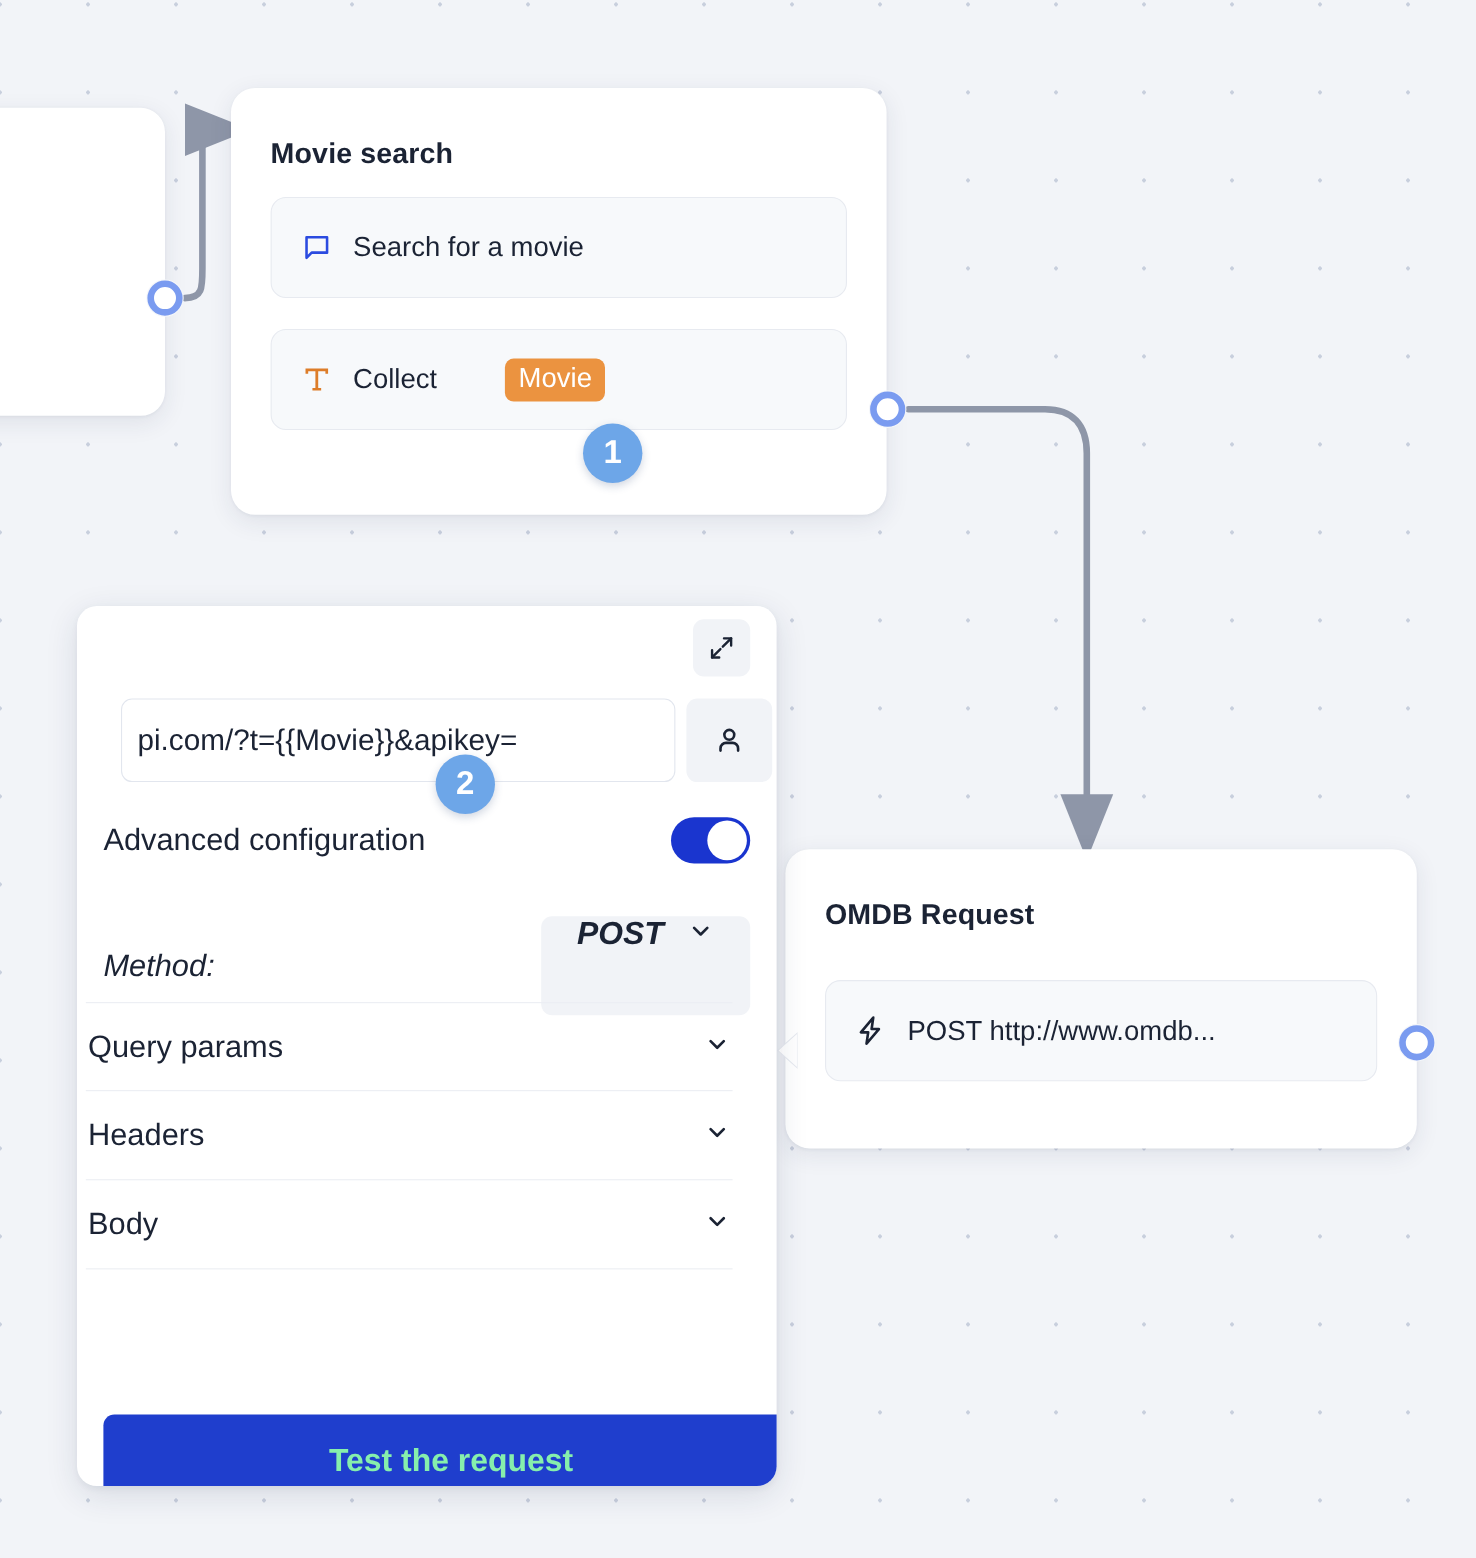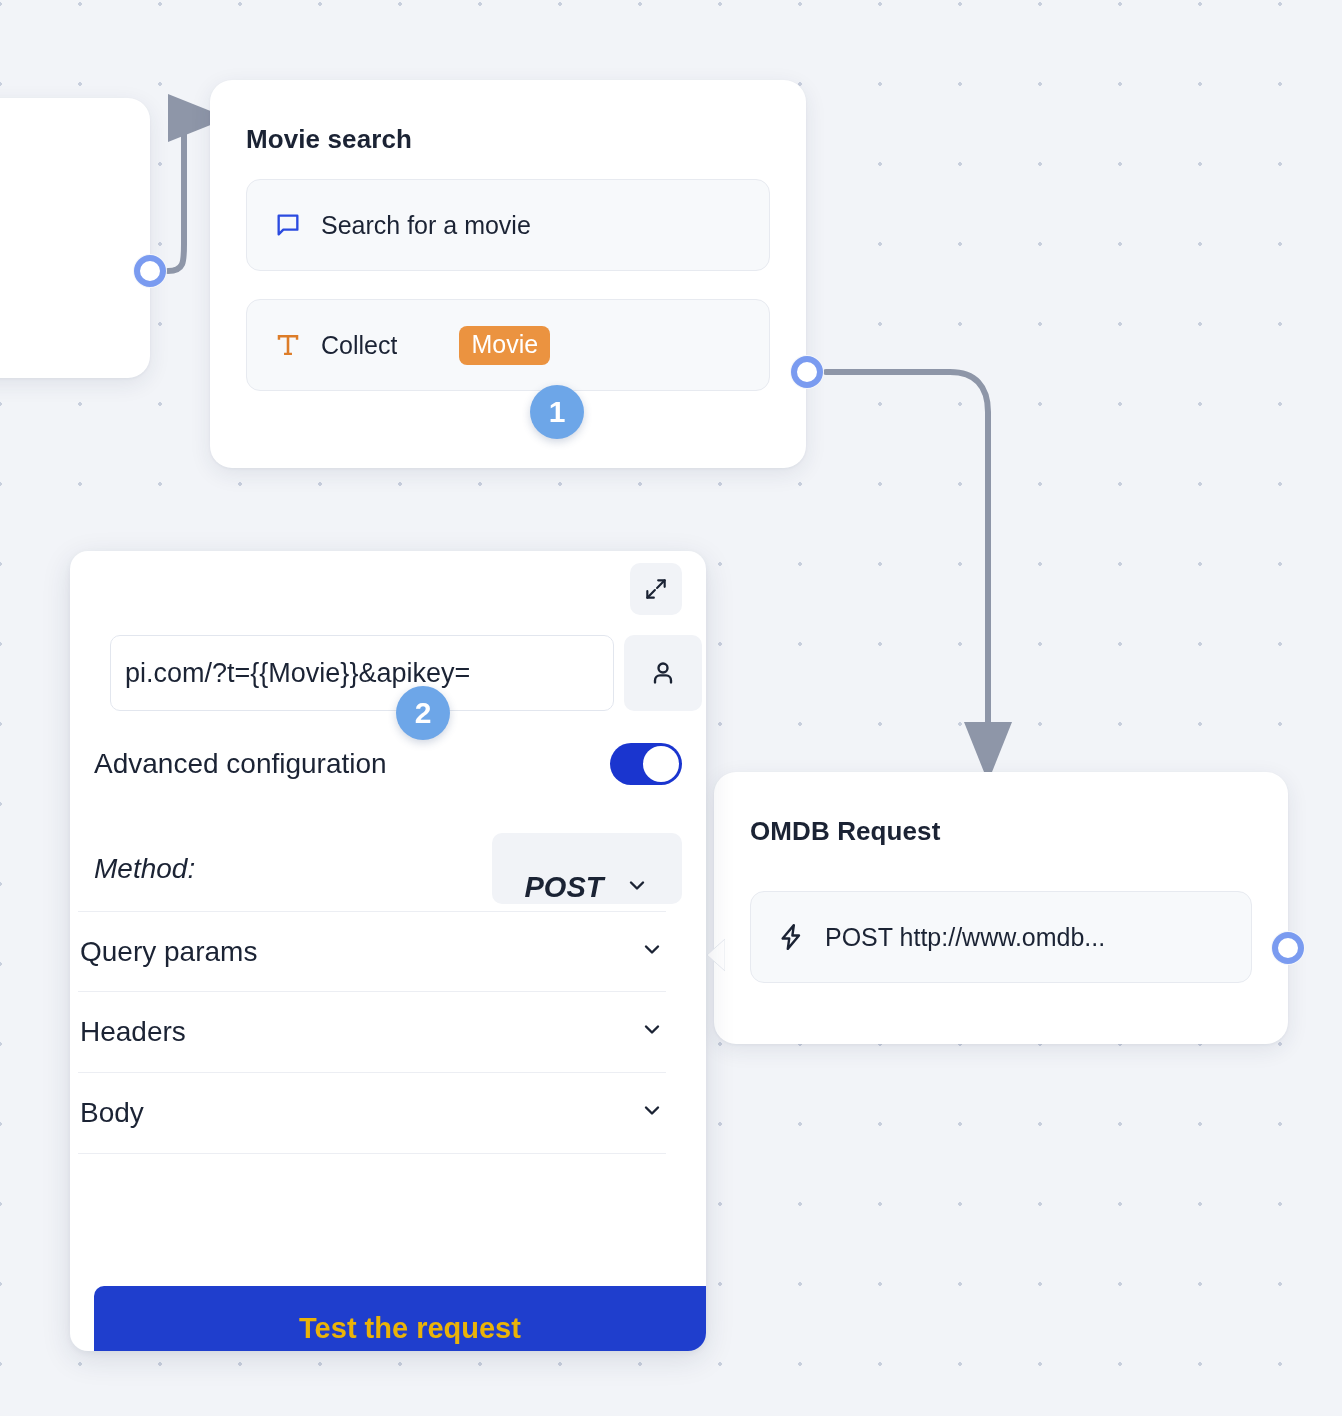--- a/index.html
+++ b/index.html
@@ -204,23 +204,23 @@
   .method-row {
     position: absolute;
     left: 24px; top: 282px;
     width: 588px;
     display: flex; align-items: center; justify-content: space-between; font-style: italic;
   }
   .method-label { font-size: 28px; color: #1b2334; }
   .method-select {
     background: #f1f3f7;
     border-radius: 10px;
-    height: 71px;
+    height: 90px;
     min-width: 190px;
-    display: flex; align-items: flex-end; justify-content: center;
+    display: flex; align-items: flex-start; justify-content: center;
     gap: 22px;
     padding: 0 26px;
     font-size: 29px;
     font-weight: bold;
     color: #1b2334;
     cursor: pointer;
   }
 
   .accordions {
     position: absolute;
@@ -237,21 +237,21 @@
     padding: 0 2px;
   }
   .acc-item:first-child { border-top: 1px solid #eceef3; }
 
   .test-btn {
     position: absolute;
     left: 24px; top: 735px;
     width: 632px;
     height: 84px;
     background: #1f3ecd;
-    color: #eab308;
+    color: #86efac;
     font-family: "Liberation Sans", sans-serif;
     font-size: 29px;
     font-weight: bold;
     border: none;
     border-radius: 10px;
     cursor: pointer;
   }
 
   
   .var-chip {

